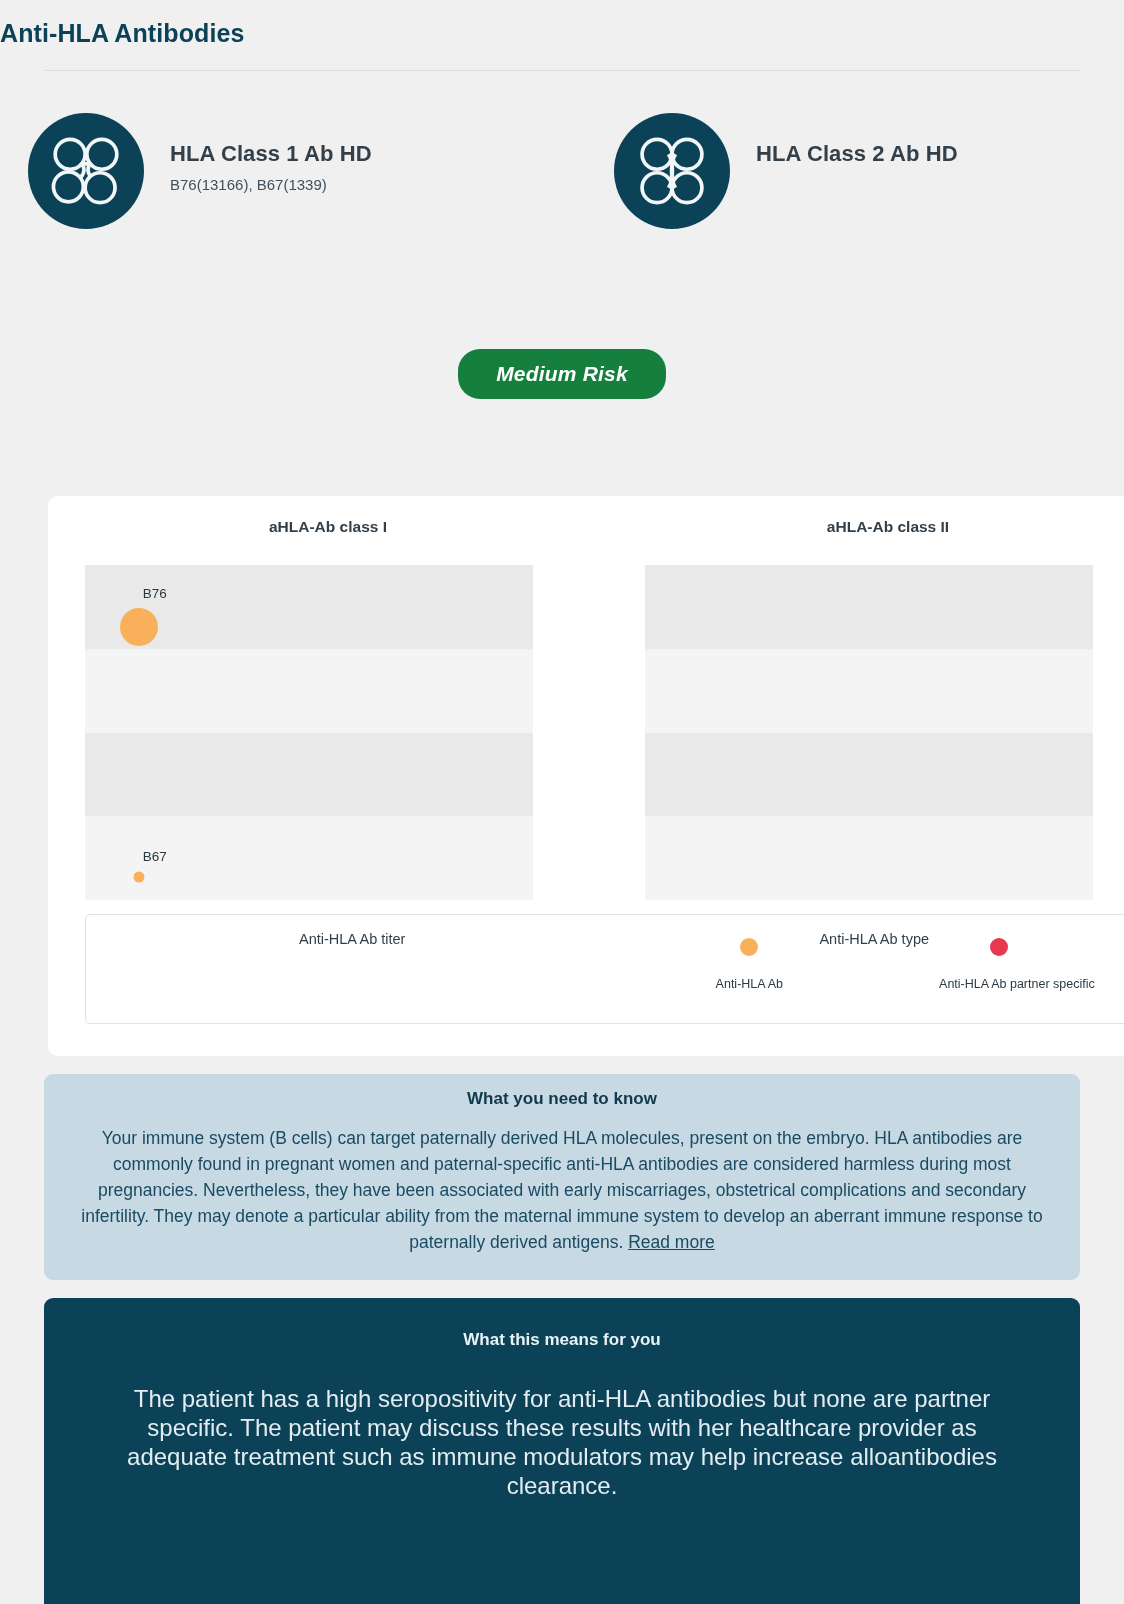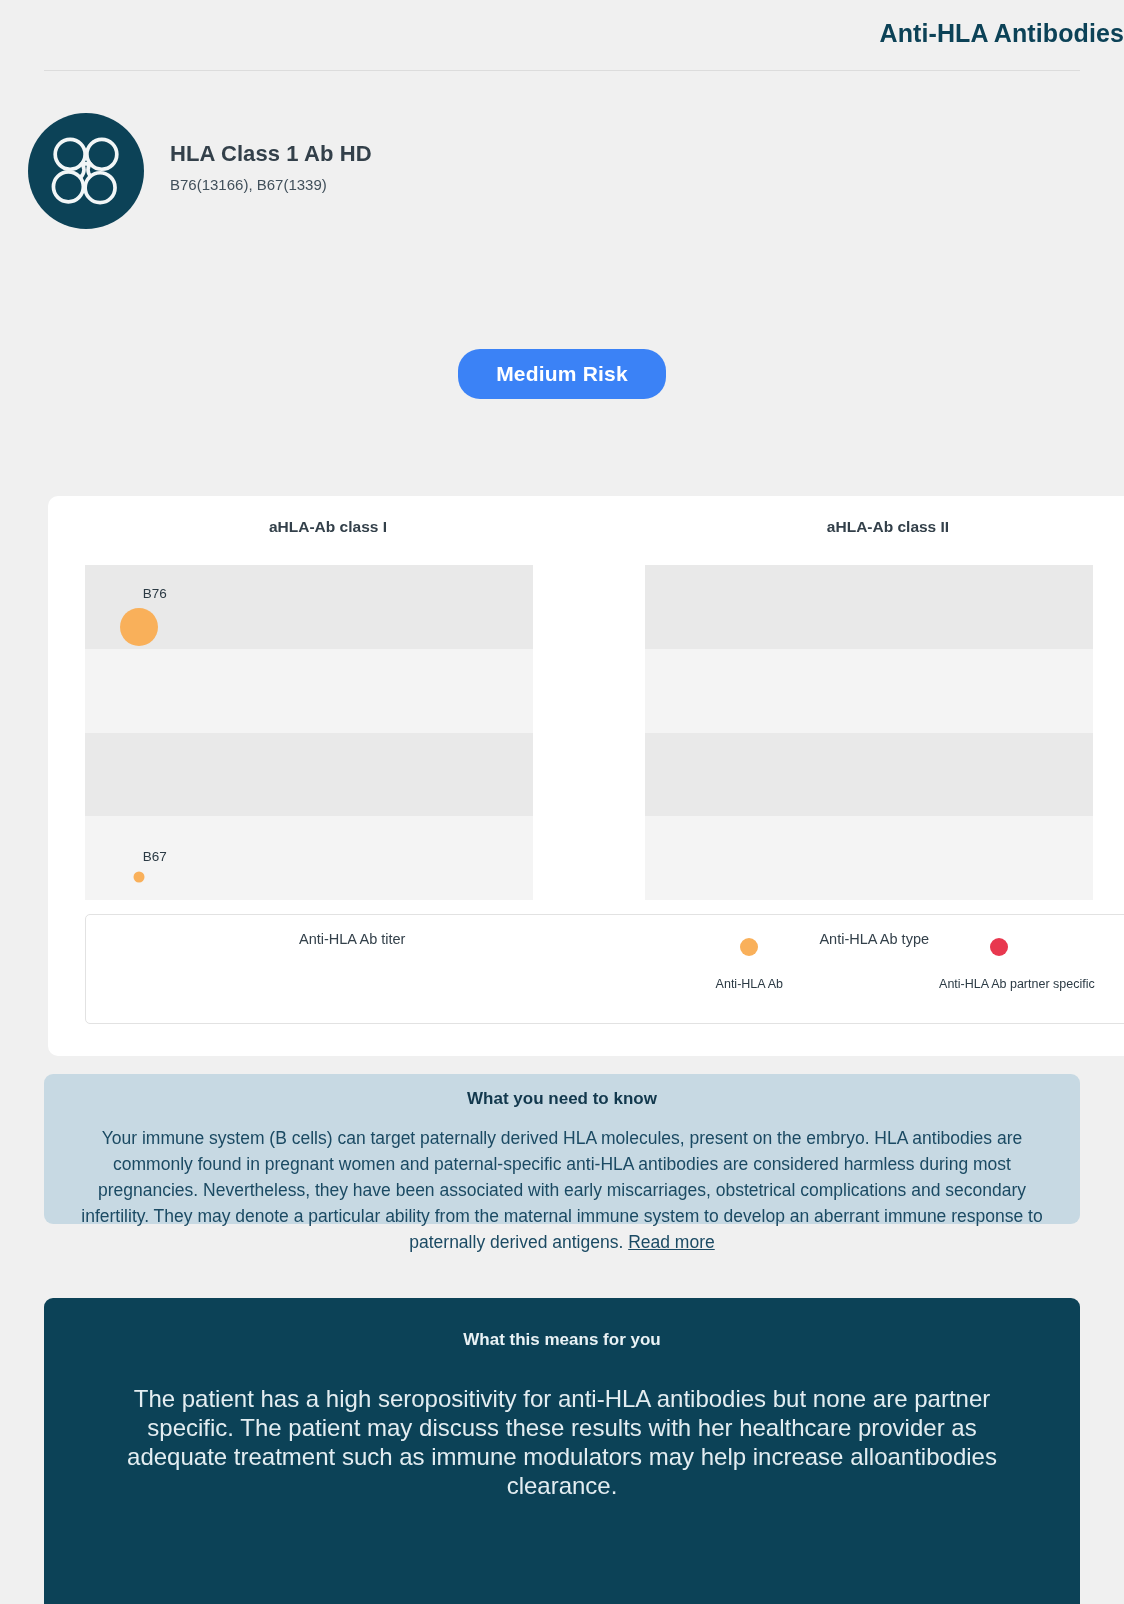--- a/index.html
+++ b/index.html
@@ -9,21 +9,21 @@
     height: 1604px;
     background: #f0f0f0;
     font-family: "Liberation Sans", sans-serif;
     color: #12384d;
     overflow: hidden;
     position: relative;
   }
 
   
   .page-title {
-    text-align: right;
+    text-align: left;
     font-size: 25px;
     font-weight: bold;
     color: #0c4257;
     padding-top: 19px;
     letter-spacing: .1px;
   }
   .title-rule {
     height: 1px;
     background: #dcdcdc;
     margin: 22px 44px 0 44px;
@@ -62,27 +62,28 @@
   .hla-sub {
     font-size: 15px;
     color: #41505b;
     margin-top: 9px;
   }
 
   
   .risk-wrap { text-align: center; margin-top: 48px; }
   .risk-badge {
     display: inline-block;
-    background: #3b82f6;
+    background: #15803d;
     color: #ffffff;
     font-size: 21px;
     font-weight: bold;
     padding: 13px 38px;
     border-radius: 22px;
     letter-spacing: .2px;
+    font-style: italic;
   }
 
   
   .chart-panel {
     position: absolute;
     left: 48px;
     top: 496px;
     width: 1120px;
     height: 560px;
     background: #ffffff;
@@ -171,21 +172,21 @@
 
   
   .info-box {
     position: absolute;
     left: 44px;
     width: 1036px;
     border-radius: 9px;
   }
   .info-know {
     top: 1074px;
-    height: 150px;
+    height: 206px;
     background: #c7d9e3;
     padding: 15px 26px 16px 26px;
   }
   .info-means {
     top: 1298px;
     height: 326px;
     background: #0c4257;
     padding: 32px 60px 0 60px;
   }
   .info-heading {
@@ -232,20 +233,37 @@
           <path d="M45 42 L55 42 M44 40 C49 45 49 52 44 57 M56 40 C51 45 51 52 56 57"></path>
         </g>
       </svg>
     </div>
     <div class="hla-text">
       <div class="hla-name">HLA Class 1 Ab HD</div>
       <div class="hla-sub">B76(13166), B67(1339)</div>
     </div>
   </div>
 
+  <div class="hla-card second">
+    <div class="hla-icon">
+      <svg width="88" height="88" viewBox="0 0 100 100" aria-hidden="true">
+        <g fill="none" stroke="#f2f6f7" stroke-width="4.2">
+          <circle cx="33" cy="31" r="17"></circle>
+          <circle cx="67" cy="31" r="17"></circle>
+          <circle cx="33" cy="69" r="17"></circle>
+          <circle cx="67" cy="69" r="17"></circle>
+          <path d="M46 31 C52 40 52 60 46 69 M54 31 C48 40 48 60 54 69"></path>
+        </g>
+      </svg>
+    </div>
+    <div class="hla-text">
+      <div class="hla-name">HLA Class 2 Ab HD</div>
+      <div class="hla-sub"></div>
+    </div>
+  </div>
 
 </div>
 
 <div class="risk-wrap">
   <span class="risk-badge">Medium Risk</span>
 </div>
 
 <div class="chart-panel">
 
   <div class="chart-cols">

